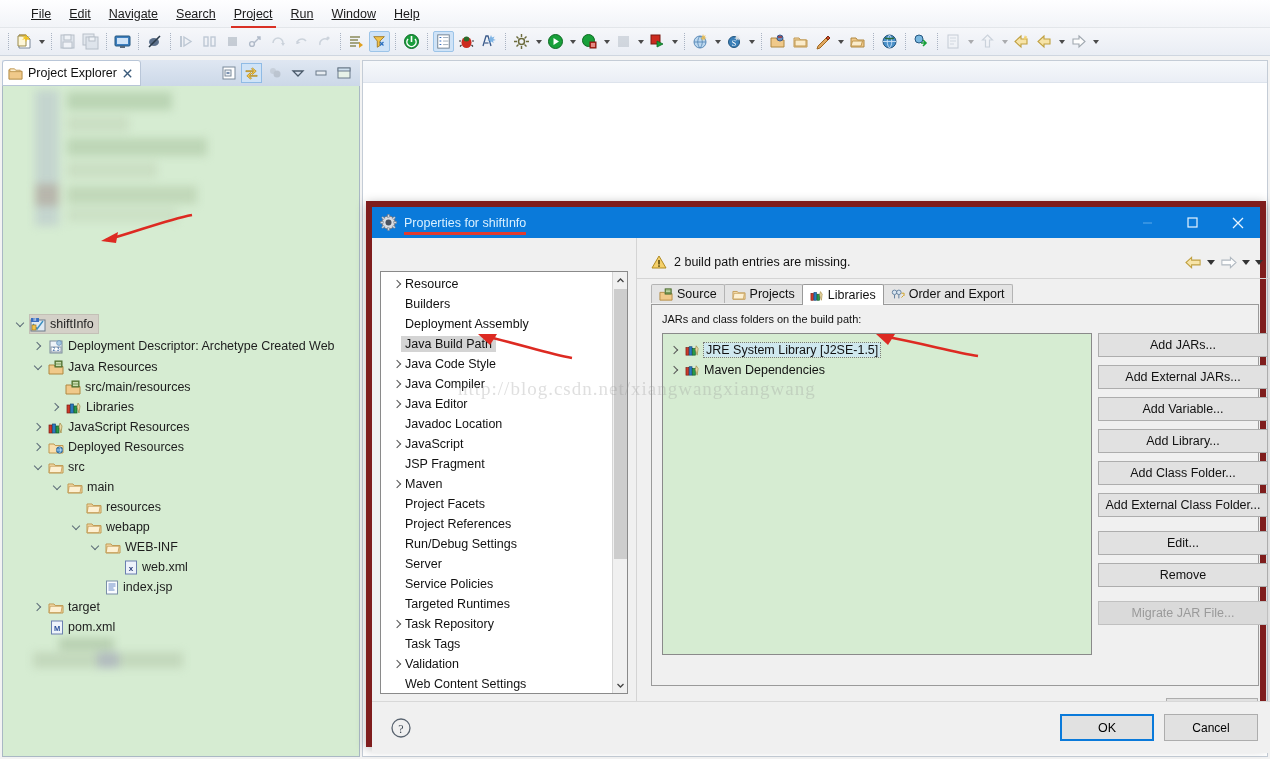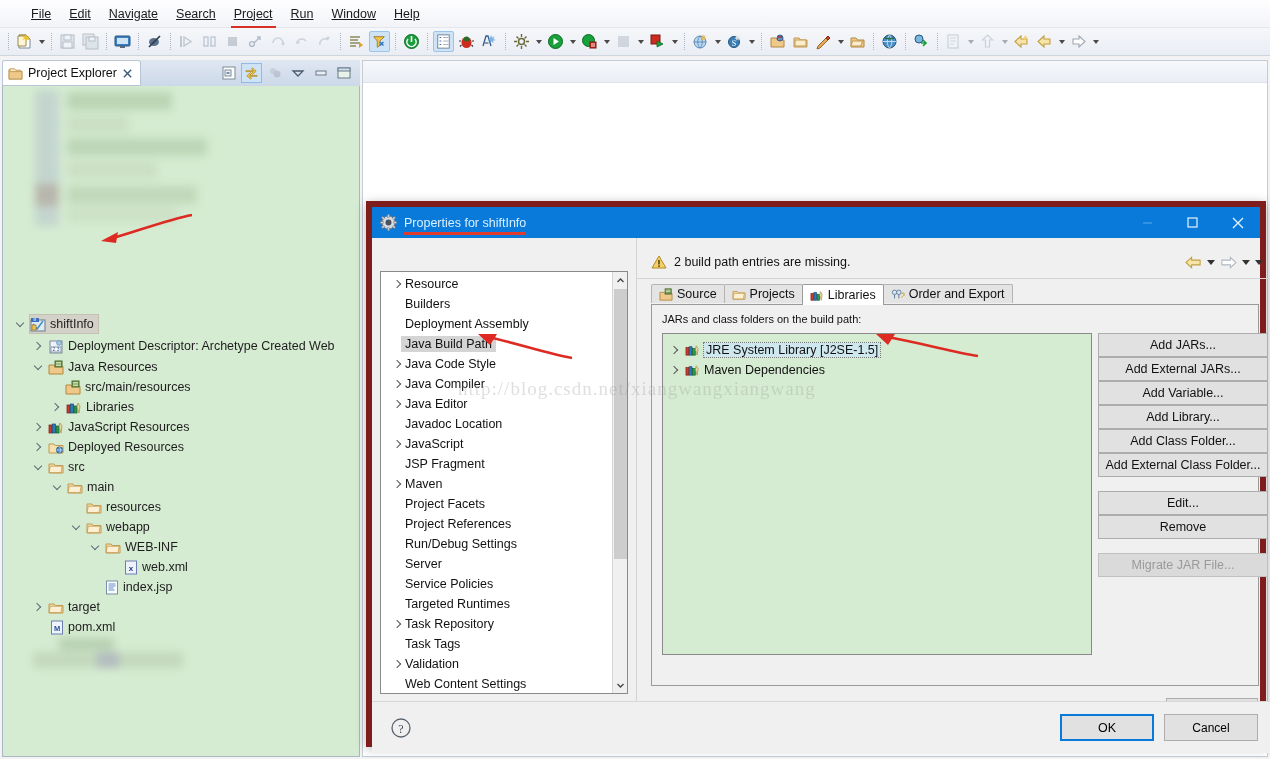--- a/index.html
+++ b/index.html
@@ -205,21 +205,21 @@
     content:""; width:5px; height:5px; border-right:1.5px solid #555;
     border-bottom:1.5px solid #555; transform:rotate(-45deg);
   }
   .lbrow.sel .lbtxt { background:#cfe8ef; outline:1px dotted #7a7a7a; padding:0 2px; }
 
   .btncol { position:absolute; left:446px; top:28px; width:170px; }
   .btn {
     width:170px; height:24px; background:#e1e1e1; border:1px solid #adadad;
     font-family:"Liberation Sans",sans-serif; font-size:12.5px; color:#111;
     display:flex; align-items:center; justify-content:center;
-    cursor:default;
+    margin-bottom:8px; cursor:default;
   }
   .btn.disabled { color:#9a9a9a; background:#dadada; border-color:#c0c0c0; }
   .btn.gap { margin-top:14px; }
 
   .apply-wrap { position:absolute; right:14px; top:460px; }
   .btn-apply {
     width:92px; height:25px; background:#e1e1e1; border:1px solid #adadad;
     font-size:12.5px; display:flex; align-items:center; justify-content:center;
   }
 

